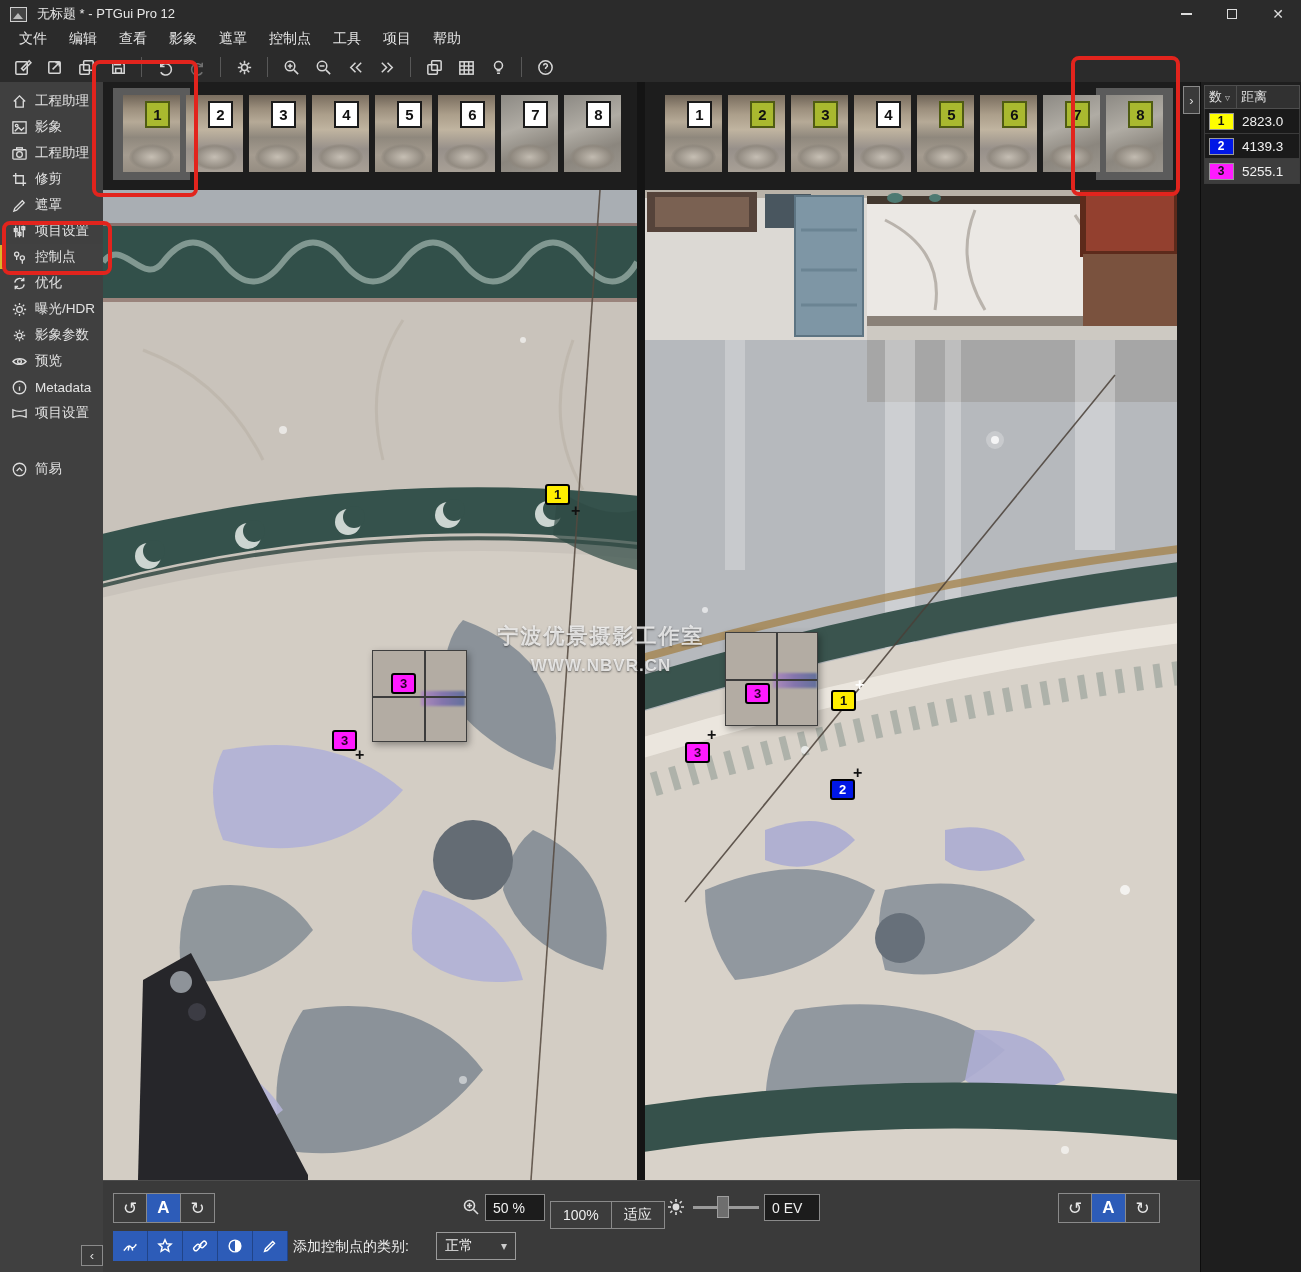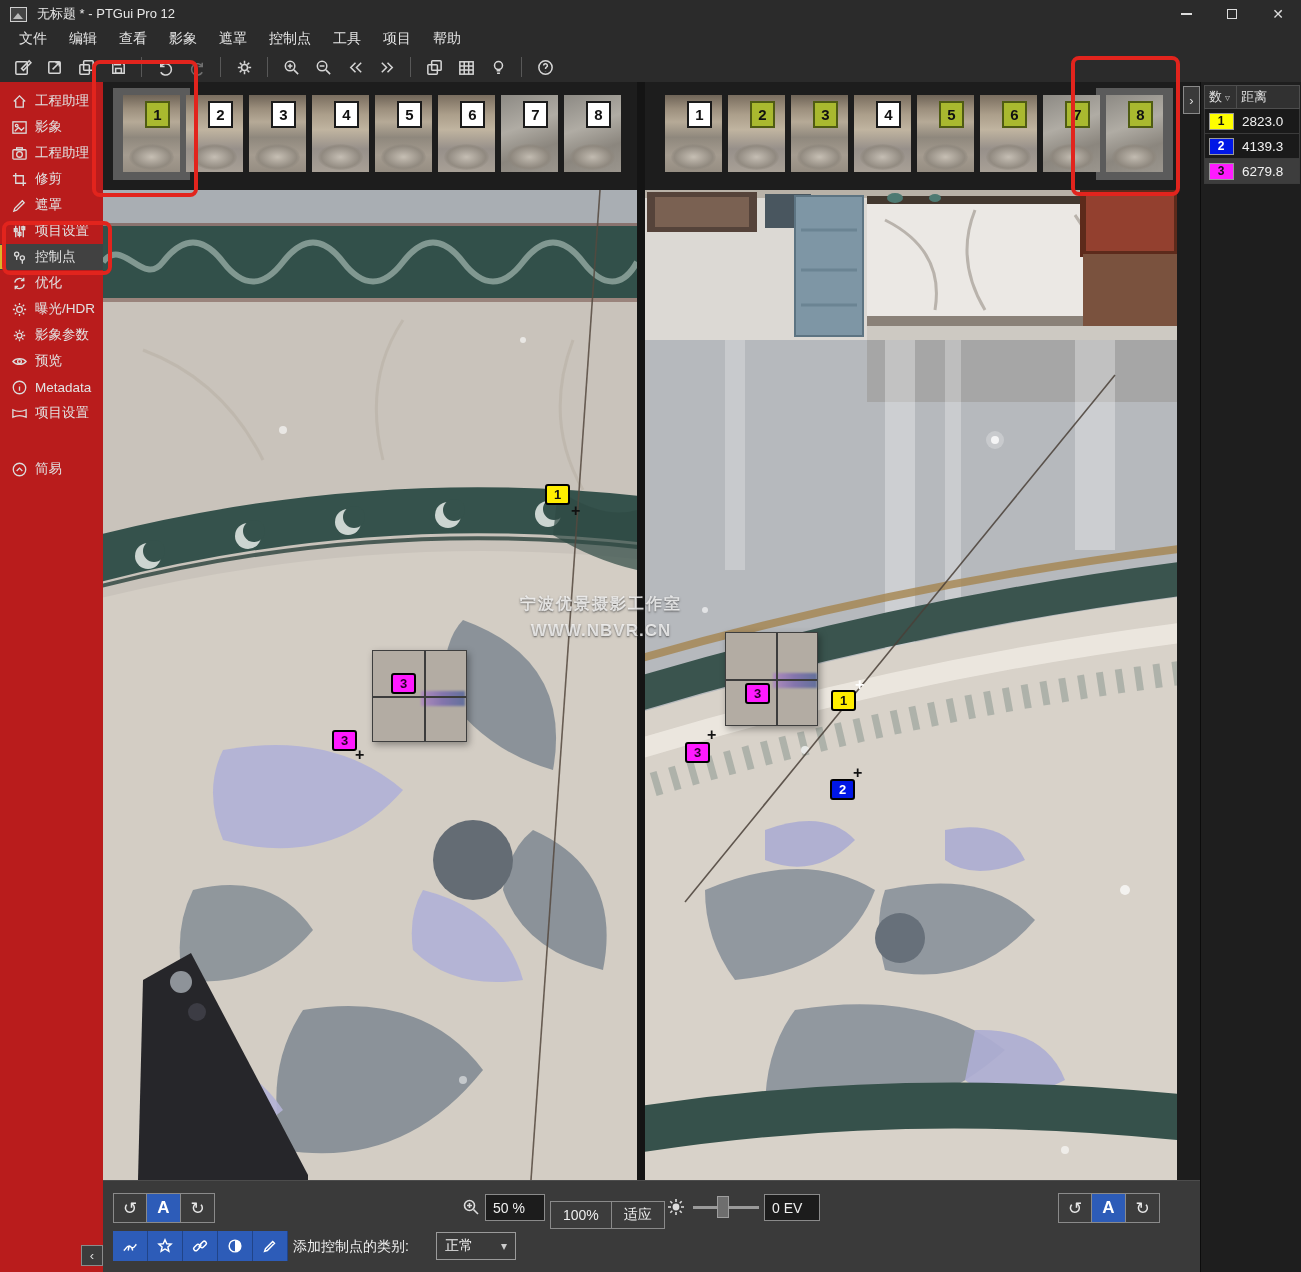--- a/index.html
+++ b/index.html
@@ -18,21 +18,21 @@
   
   .menubar { position:absolute; left:0; top:28px; width:1099px; height:24px; display:flex; padding-left:8px; font-size:14px; color:#e4e4e4; }
   .menu-item { padding:2px 11px; cursor:pointer; }
   .toolbar { position:absolute; left:0; top:52px; width:1301px; height:30px; display:flex; align-items:center; padding-left:6px; color:#d6d6d6; }
   .tb-btn { width:26px; height:26px; display:flex; align-items:center; justify-content:center; margin:0 3px; cursor:pointer; }
   .tb-btn svg { width:19px; height:19px; stroke:#d6d6d6; fill:none; stroke-width:1.6; }
   .tb-btn.dim svg { stroke:#6f6f6f; }
   .tb-sep { width:1px; height:20px; background:#585858; margin:0 7px; }
 
   
-  .sidebar { position:absolute; left:0; top:82px; width:103px; height:1190px; background:#b91c1c; font-size:13.5px; }
+  .sidebar { position:absolute; left:0; top:82px; width:103px; height:1190px; background:#404040; font-size:13.5px; }
   .side-item { position:relative; height:26px; display:flex; align-items:center; padding-left:11px; cursor:pointer; color:#e2e2e2; white-space:nowrap; }
   .side-item svg { width:17px; height:17px; stroke:#dcdcdc; fill:none; stroke-width:1.4; margin-right:7px; flex:none; }
   .side-item.sel { background:#414141; }
   .side-item.sel:before { content:""; position:absolute; left:0; top:1px; bottom:1px; width:5px; background:#d9b62c; }
   .side-easy { margin-top:30px; }
 
   
   .main { position:absolute; left:103px; top:82px; width:1097px; height:1190px; background:#1d1d1d; }
   .strip { position:absolute; top:0; height:108px; background:#1d1d1d; }
   .strip-left { left:0; width:534px; }
@@ -61,21 +61,21 @@
   .patch .smudge { position:absolute; left:52%; top:44%; width:44px; height:15px; background:linear-gradient(90deg, #b08ac0, #7e6fae 50%, #5a6a9a); filter:blur(1px); opacity:.9; }
 
   .cp-badge { position:absolute; min-width:25px; height:21px; padding:0 3px; display:flex; align-items:center; justify-content:center; font-weight:bold; font-size:13px; border:2px solid #000; border-radius:3px; z-index:4; cursor:pointer; }
   .cp-yellow { background:#ffee00; color:#111; }
   .cp-magenta { background:#ff1aff; color:#2a002a; }
   .cp-blue { background:#0017e6; color:#fff; }
   .cp-cross { position:absolute; font-weight:bold; font-size:16px; color:#111; z-index:4; line-height:10px; }
   .cp-cross.white { color:#fff; }
 
   .watermark { position:absolute; left:373px; top:512px; width:250px; text-align:center; z-index:5; pointer-events:none; color:rgba(252,252,252,.78); text-shadow:0 1px 2px rgba(50,50,50,.7); }
-  .watermark .w1 { font-size:16px; font-weight:bold; letter-spacing:2px; }
+  .watermark .w1 { font-size:21px; font-weight:bold; letter-spacing:2px;margin-top:28px; }
   .watermark .w2 { font-size:17px; font-weight:bold; letter-spacing:1px; margin-top:6px; }
 
   
   .bottombar { position:absolute; left:0; top:1098px; width:1097px; height:92px; background:#3a3a3a; border-top:1px solid #4c4c4c; font-size:14px; }
   .btn-group { position:absolute; display:flex; }
   .sq-btn { width:34px; height:30px; display:flex; align-items:center; justify-content:center; background:#3c3c3c; border:1px solid #8a8a8a; border-left:none; color:#e8e8e8; font-size:17px; cursor:pointer; }
   .btn-group .sq-btn:first-child { border-left:1px solid #8a8a8a; }
   .sq-btn.active { background:#2d5cb8; color:#fff; font-weight:bold; }
   .blue-bar { position:absolute; display:flex; }
   .blue-btn { width:35px; height:30px; display:flex; align-items:center; justify-content:center; background:#2d5cb8; border-right:1px solid #214488; cursor:pointer; color:#fff; font-size:16px; }
@@ -616,21 +616,21 @@
       <div class="tbl-row">
         <span class="cell-num">
             <span class="swatch sw-blue">2</span>
           </span>
         <span class="cell-dist">4139.3</span>
       </div>
       <div class="tbl-row sel">
         <span class="cell-num">
             <span class="swatch sw-magenta">3</span>
           </span>
-        <span class="cell-dist">6279.8</span>
+        <span class="cell-dist">5255.1</span>
       </div>
     </div>
   </div>
 
   <span class="collapse-btn">‹</span>
 
   <div class="red-box rb1"></div>
   <div class="red-box rb2"></div>
   <div class="red-box rb3"></div>
 

